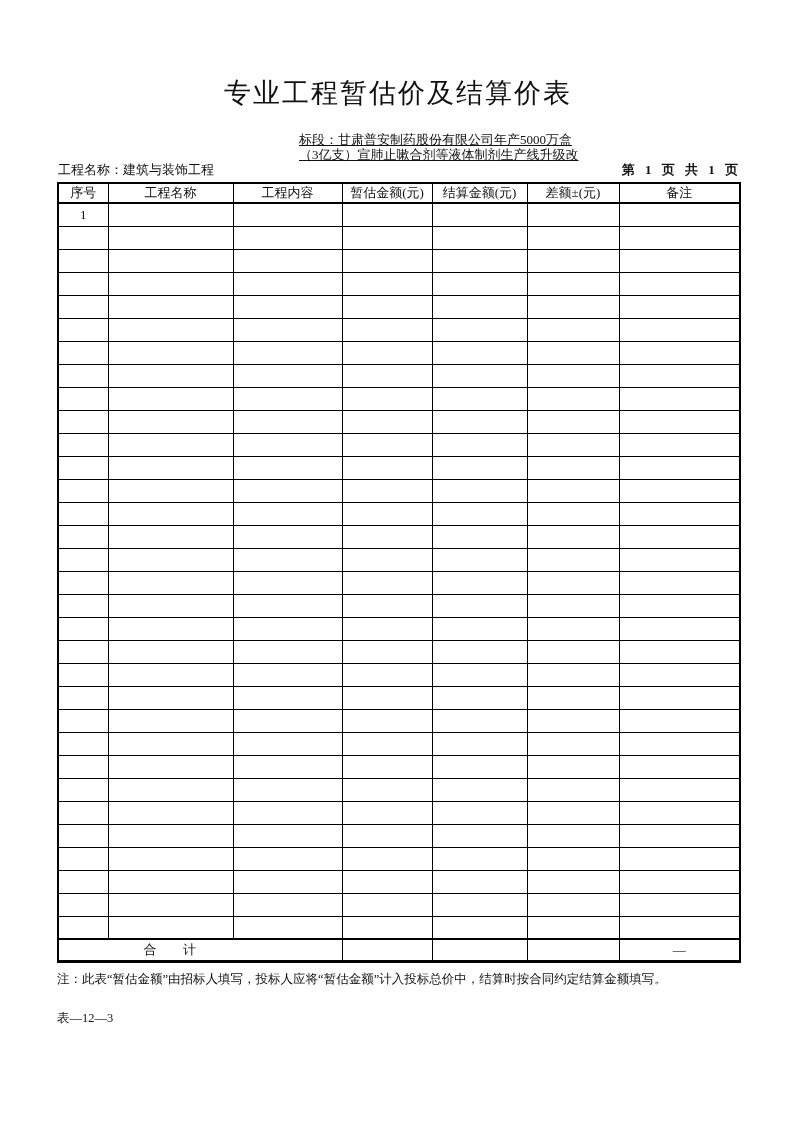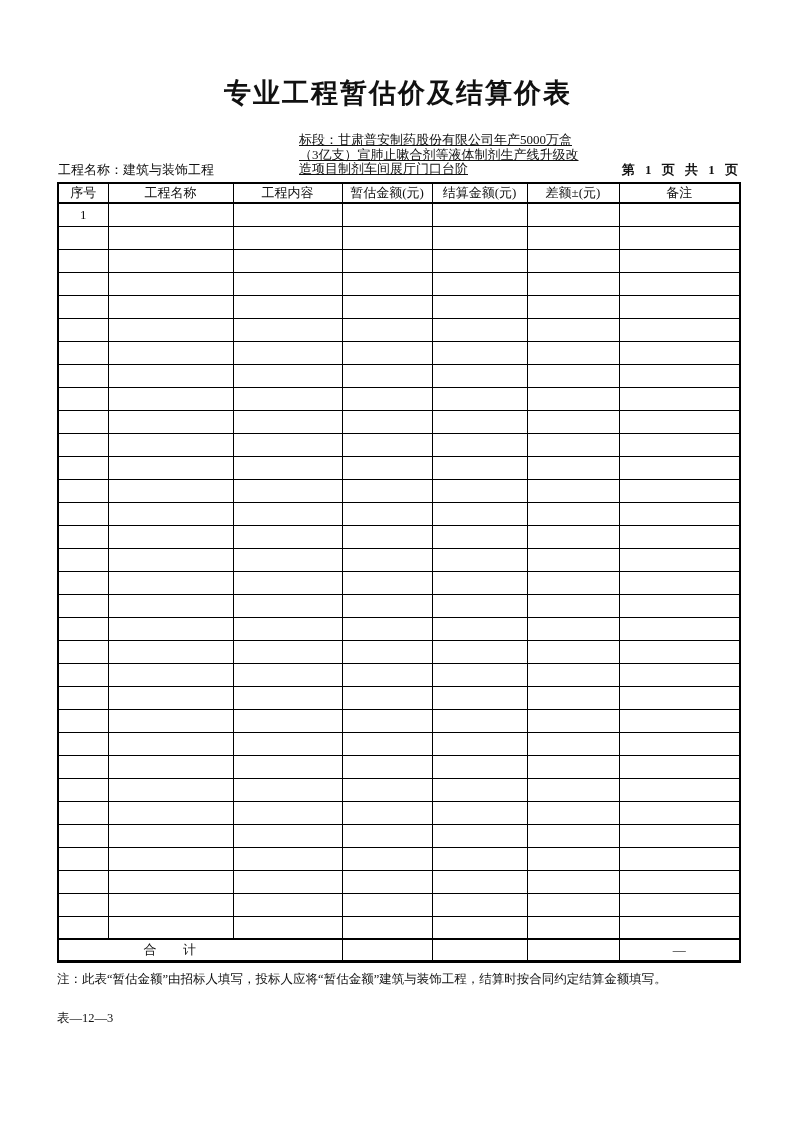--- a/index.html
+++ b/index.html
@@ -21,21 +21,21 @@
     left: 57px;
     top: 0;
     width: 682px;
   }
   .title {
     margin: 0;
     padding-top: 75px;
     height: 36px;
     line-height: 36px;
     font-size: 27px;
-    font-weight: bold;
+    font-weight: normal;
     letter-spacing: 2px;
     text-align: center;
     white-space: nowrap;
   }
   .meta {
     position: relative;
     margin-top: 22px;
     height: 44px;
     font-size: 13px;
     line-height: 14.5px;
@@ -105,21 +105,20 @@
 
 <div class="page">
   <div class="content">
 
     <h1 class="title">专业工程暂估价及结算价表</h1>
 
     <div class="meta">
       <div class="section-block">
         <div>标段：甘肃普安制药股份有限公司年产5000万盒</div>
         <div>（3亿支）宣肺止嗽合剂等液体制剂生产线升级改</div>
-        <div>造项目制剂车间展厅门口台阶</div>
       </div>
       <div class="project-name">
         <span>工程名称：</span><span>建筑与装饰工程</span>
       </div>
       <div class="page-info">第 1 页 共 1 页</div>
     </div>
 
     <table class="main-table">
       <colgroup>
         <col style="width:50px">
@@ -435,18 +434,18 @@
         <tr class="total-row">
           <td colspan="3"><span class="total-label">合      计</span></td>
           <td></td>
           <td></td>
           <td></td>
           <td>—</td>
         </tr>
       </tfoot>
     </table>
 
-    <div class="note">注：此表“暂估金额”由招标人填写，投标人应将“暂估金额”建筑与装饰工程，结算时按合同约定结算金额填写。</div>
+    <div class="note">注：此表“暂估金额”由招标人填写，投标人应将“暂估金额”计入投标总价中，结算时按合同约定结算金额填写。</div>
 
     <div class="footer-code">表—12—3</div>
 
   </div>
 </div>
 
 </body></html>

